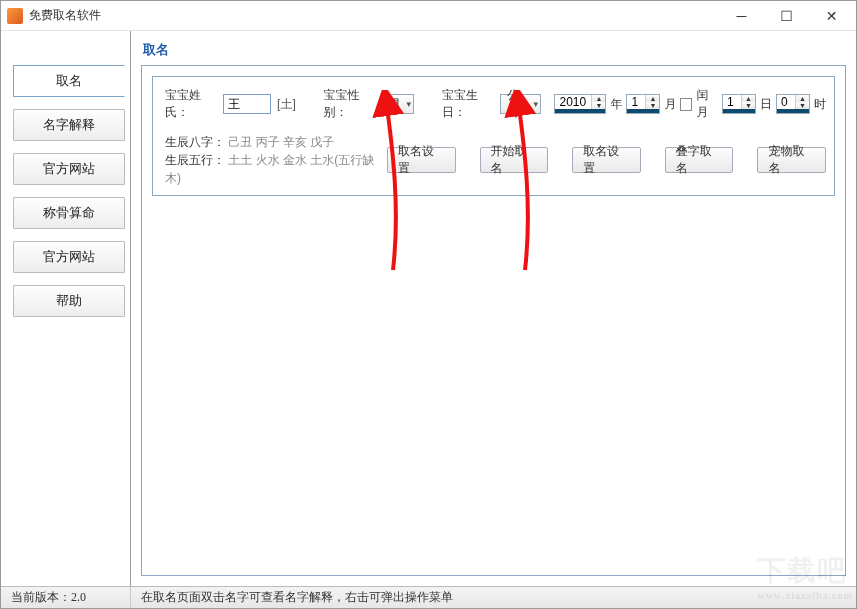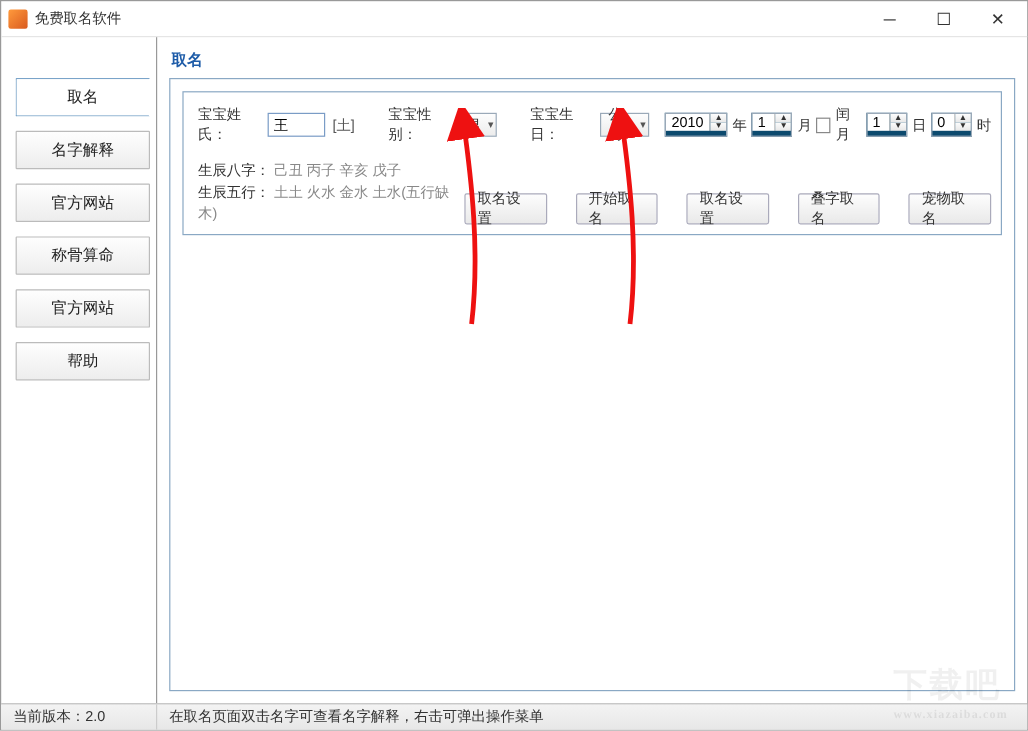--- a/index.html
+++ b/index.html
@@ -27,29 +27,29 @@
 .text-input { border: 1px solid #7a9cc6; height: 20px; padding: 0 4px; font-size: 12px; width: 48px; }
 .tag { color: #555; margin-left: 2px; }
 .select { border: 1px solid #9aa9b8; height: 20px; display: inline-flex; align-items: center; padding: 0 2px 0 6px; background: linear-gradient(#fdfdfd,#ececec); font-size: 12px; }
 .select .chev { margin-left: 6px; color: #555; font-size: 9px; }
 .spinner { border: 1px solid #9aa9b8; height: 20px; display: inline-flex; align-items: flex-start; background: #0c4a6e; }
 .spinner input { border: none; width: 36px; text-align: left; padding: 0 4px; font-size: 12px; }
 .spinner .spin-btns { width: 14px; display: flex; flex-direction: column; border-left: 1px solid #ccc; }
 .spinner .sp { flex: 1; display: flex; align-items: center; justify-content: center; font-size: 7px; background: linear-gradient(#fdfdfd,#e8e8e8); cursor: default; line-height: 1; }
 .spinner.small input { width: 18px; }
 .chk { width: 13px; height: 13px; border: 1px solid #888; display: inline-block; background: #fff; }
-.row2 { margin-top: 12px; display: flex; align-items: flex-end; justify-content: space-between; }
+.row2 { margin-top: 12px; display: flex; align-items: center; justify-content: space-between; }
 .info-left { font-size: 12px; line-height: 18px; }
 .info-left .gray { color: #888; }
 .btn-row { display: flex; gap: 24px; font-family: Liberation Mono, monospace; }
 .btn { border: 1px solid #aab; background: linear-gradient(#fdfdfd,#e9e9e9); height: 26px; padding: 0 10px; display: inline-flex; align-items: center; font-size: 12px; cursor: default; border-radius: 2px; }
 .statusbar { height: 22px; background: linear-gradient(#f3f3f3,#e7e7e7); border-top: 1px solid #bbb; display: flex; align-items: center; font-size: 12px; color: #333; }
-.status-cell { padding: 0 10px; border-right: 1px solid #ccc; height: 100%; display: flex; align-items: center; }
+.status-cell { padding: 0 10px; border-right: 1px solid #ccc; height: 100%; display: flex; align-items: center; font-family: Liberation Serif, serif; }
 .status-cell:last-child { border-right: none; }
-.watermark { position:absolute; right:17px; bottom:8px; font-size:28px; font-weight:bold; color:rgba(0,0,0,0.06); letter-spacing:2px; pointer-events:none; font-family: "Microsoft YaHei"; }
+.watermark { position:absolute; right:4px; bottom:8px; font-size:28px; font-weight:bold; color:rgba(0,0,0,0.06); letter-spacing:2px; pointer-events:none; font-family: "Microsoft YaHei"; }
 .watermark small{ display:block; font-size:10px; letter-spacing:1px; text-align:center; color:rgba(0,0,0,0.08);}
 .arrow { position: absolute; pointer-events: none; }
 .gap { display:inline-block; width:22px; }
 </style>
 </head>
 <body>
 
 <div class="window">
   <div class="titlebar">
     <div class="app-icon"></div>

